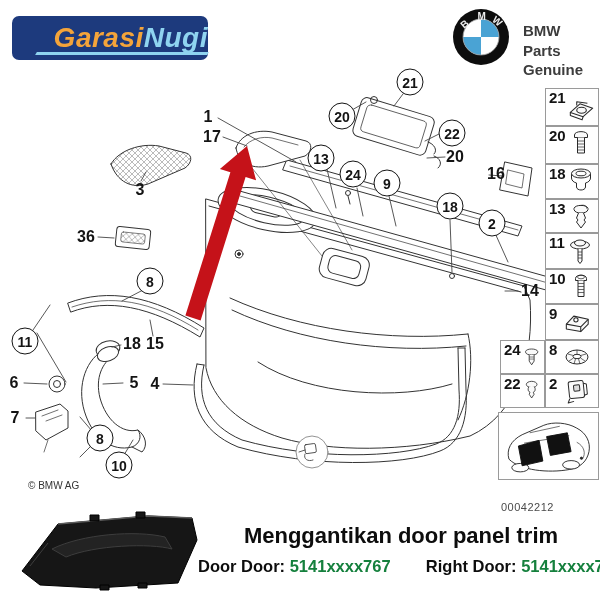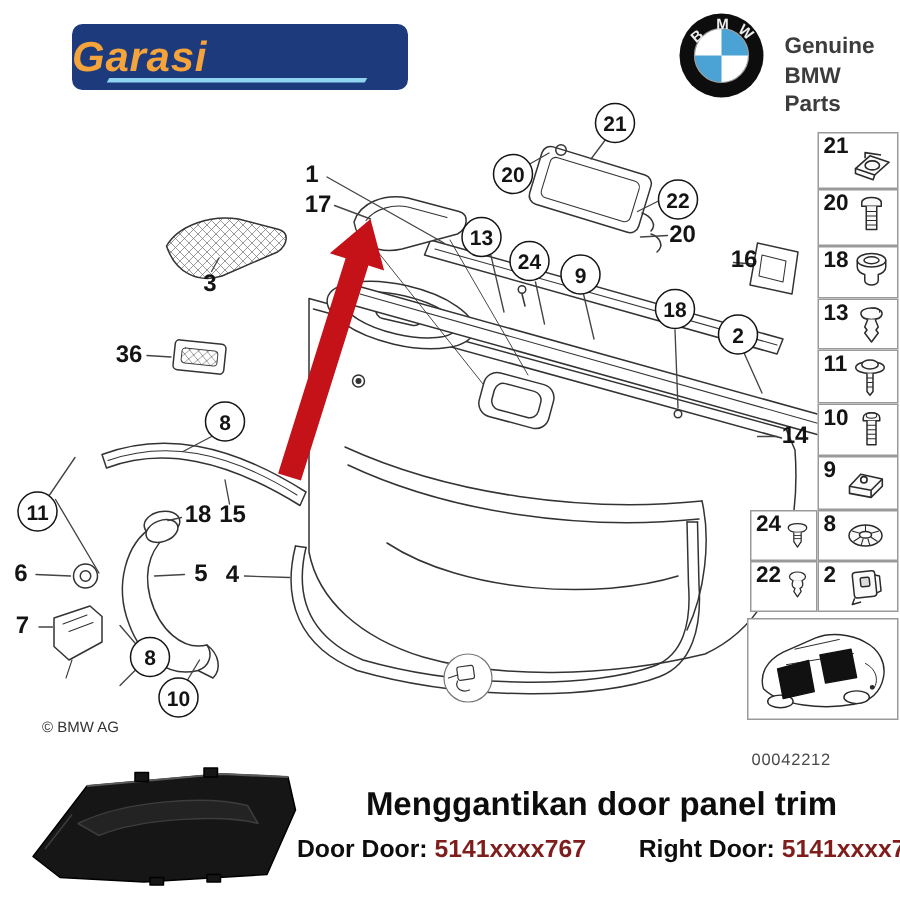--- a/index.html
+++ b/index.html
@@ -1,21 +1,21 @@
 <!DOCTYPE html>
 <html><head>
 <meta charset="utf-8">
 <style>
   html,body{margin:0;padding:0;background:#fff;font-family:"Liberation Sans",sans-serif;}
   .canvas{position:relative;width:600px;height:600px;background:#fff;overflow:hidden;}
   .art{position:absolute;left:0;top:0;width:600px;height:600px;}
 
   
-  .logo-box{position:absolute;left:12px;top:16px;width:224px;height:44px;background:#1d3a7d;
-    border-radius:7px;display:flex;align-items:center;justify-content:flex-start;margin-left:36px;}
+  .logo-box{position:absolute;left:12px;top:16px;width:196px;height:44px;background:#1d3a7d;
+    border-radius:7px;display:flex;align-items:center;justify-content:flex-end;}
   .logo-g{font-size:28px;font-weight:800;font-style:italic;color:#f4a43a;letter-spacing:.5px;}
   .logo-n{font-size:28px;font-weight:800;font-style:italic;color:#8fd4f0;letter-spacing:.5px;}
   .logo-underline{position:absolute;left:24px;bottom:5px;width:172px;height:3px;background:#8fd4f0;
     transform:skewX(-30deg);}
   .roundel{position:absolute;left:452px;top:8px;}
   .genuine{position:absolute;left:523px;top:21px;font-size:15px;font-weight:600;color:#3c3c3c;line-height:1.3;}
 
   
   .callout{position:absolute;transform:translate(-50%,-50%);font-weight:700;font-size:16px;
     color:#141414;line-height:1;white-space:nowrap;}
@@ -30,21 +30,21 @@
     display:flex;align-items:flex-start;justify-content:space-between;padding:1px 2px 0 3px;}
   .pnum{font-weight:700;font-size:15px;color:#141414;line-height:1.1;}
   .pcell svg{display:block;margin:0 auto;}
   .car-cell{align-items:center;justify-content:center;padding:1px;}
 
   
   .f-title{position:absolute;left:205px;top:523px;width:392px;text-align:center;
     font-size:22px;font-weight:700;color:#0d0d0d;}
   .f-line{position:absolute;left:198px;top:557px;width:400px;text-align:center;
     font-size:16.5px;font-weight:700;color:#0d0d0d;white-space:nowrap;}
-  .f-line .red{color:#7f1d1d;}
+  .f-line .red{color:#15803d;}
   .f-line .gap{display:inline-block;width:26px;}
 </style>
 </head>
 <body>
 
 <div class="canvas">
 
   <svg class="art" viewBox="0 0 600 600">
     <defs>
       <pattern id="ht" width="6" height="6" patternUnits="userSpaceOnUse">
@@ -172,37 +172,38 @@
       <rect x="90" y="515" width="9" height="6" fill="#161616" stroke="#000"></rect>
       <rect x="136" y="512" width="9" height="6" fill="#161616" stroke="#000"></rect>
       <rect x="100" y="585" width="9" height="5" fill="#161616" stroke="#000"></rect>
       <rect x="138" y="583" width="9" height="5" fill="#161616" stroke="#000"></rect>
       <path d="M30,566 L48,543" fill="none" stroke="#3d3d3d"></path>
     </g>
   </svg>
 
   <div class="logo-box">
     <span class="logo-g">Garasi</span>
+      <span class="logo-n">Nugi</span>
     <div class="logo-underline"></div>
   </div>
 
   <svg class="roundel" width="58" height="58" viewBox="0 0 58 58">
     <circle cx="29" cy="29" r="28" fill="#0d0d0d"></circle>
     <circle cx="29" cy="29" r="18" fill="#fff"></circle>
     <path d="M29,29 L29,11 A18,18 0 0 1 47,29 Z" fill="#4aa3d4"></path>
     <path d="M29,29 L29,47 A18,18 0 0 1 11,29 Z" fill="#4aa3d4"></path>
     <circle cx="29" cy="29" r="18" fill="none" stroke="#9a9a9a" stroke-width="0.8"></circle>
     <text x="12" y="21" transform="rotate(-40 12 21)" font-size="10" font-weight="700" fill="#ededed">B</text>
     <text x="25.5" y="11.5" font-size="10" font-weight="700" fill="#ededed">M</text>
     <text x="40" y="14.5" transform="rotate(40 42 13)" font-size="10" font-weight="700" fill="#ededed">W</text>
   </svg>
 
   <div class="genuine">
+    <div>BMW Parts</div>
     <div>Genuine</div>
-    <div>BMW Parts</div>
   </div>
 
   <span class="callout" style="left:208px;top:117px">1</span>
   <span class="callout" style="left:212px;top:137px">17</span>
   <span class="callout" style="left:140px;top:190px">3</span>
   <span class="callout" style="left:86px;top:237px">36</span>
   <span class="callout circled" style="left:342px;top:116px">20</span>
   <span class="callout circled" style="left:410px;top:82px">21</span>
   <span class="callout circled" style="left:452px;top:133px">22</span>
   <span class="callout" style="left:455px;top:157px">20</span>

